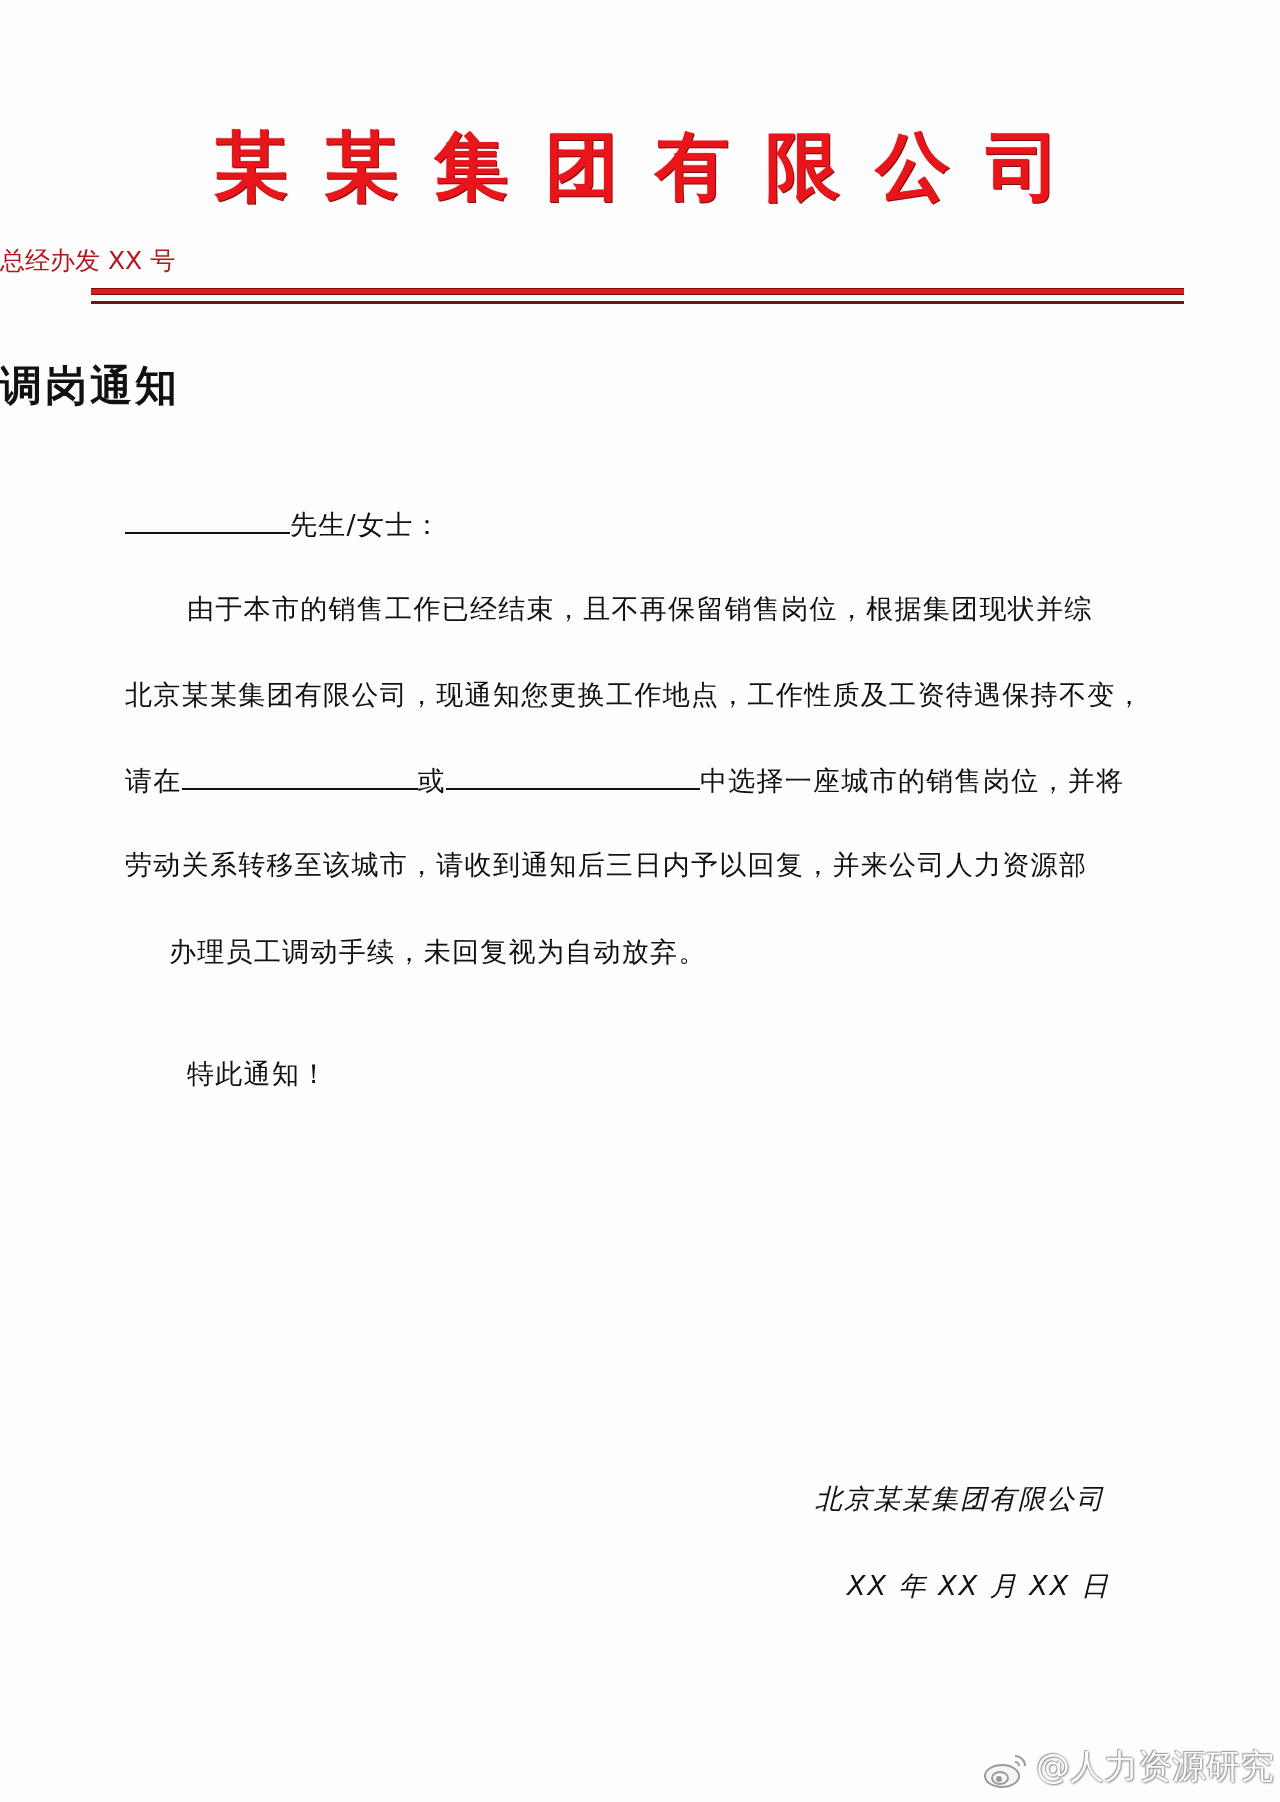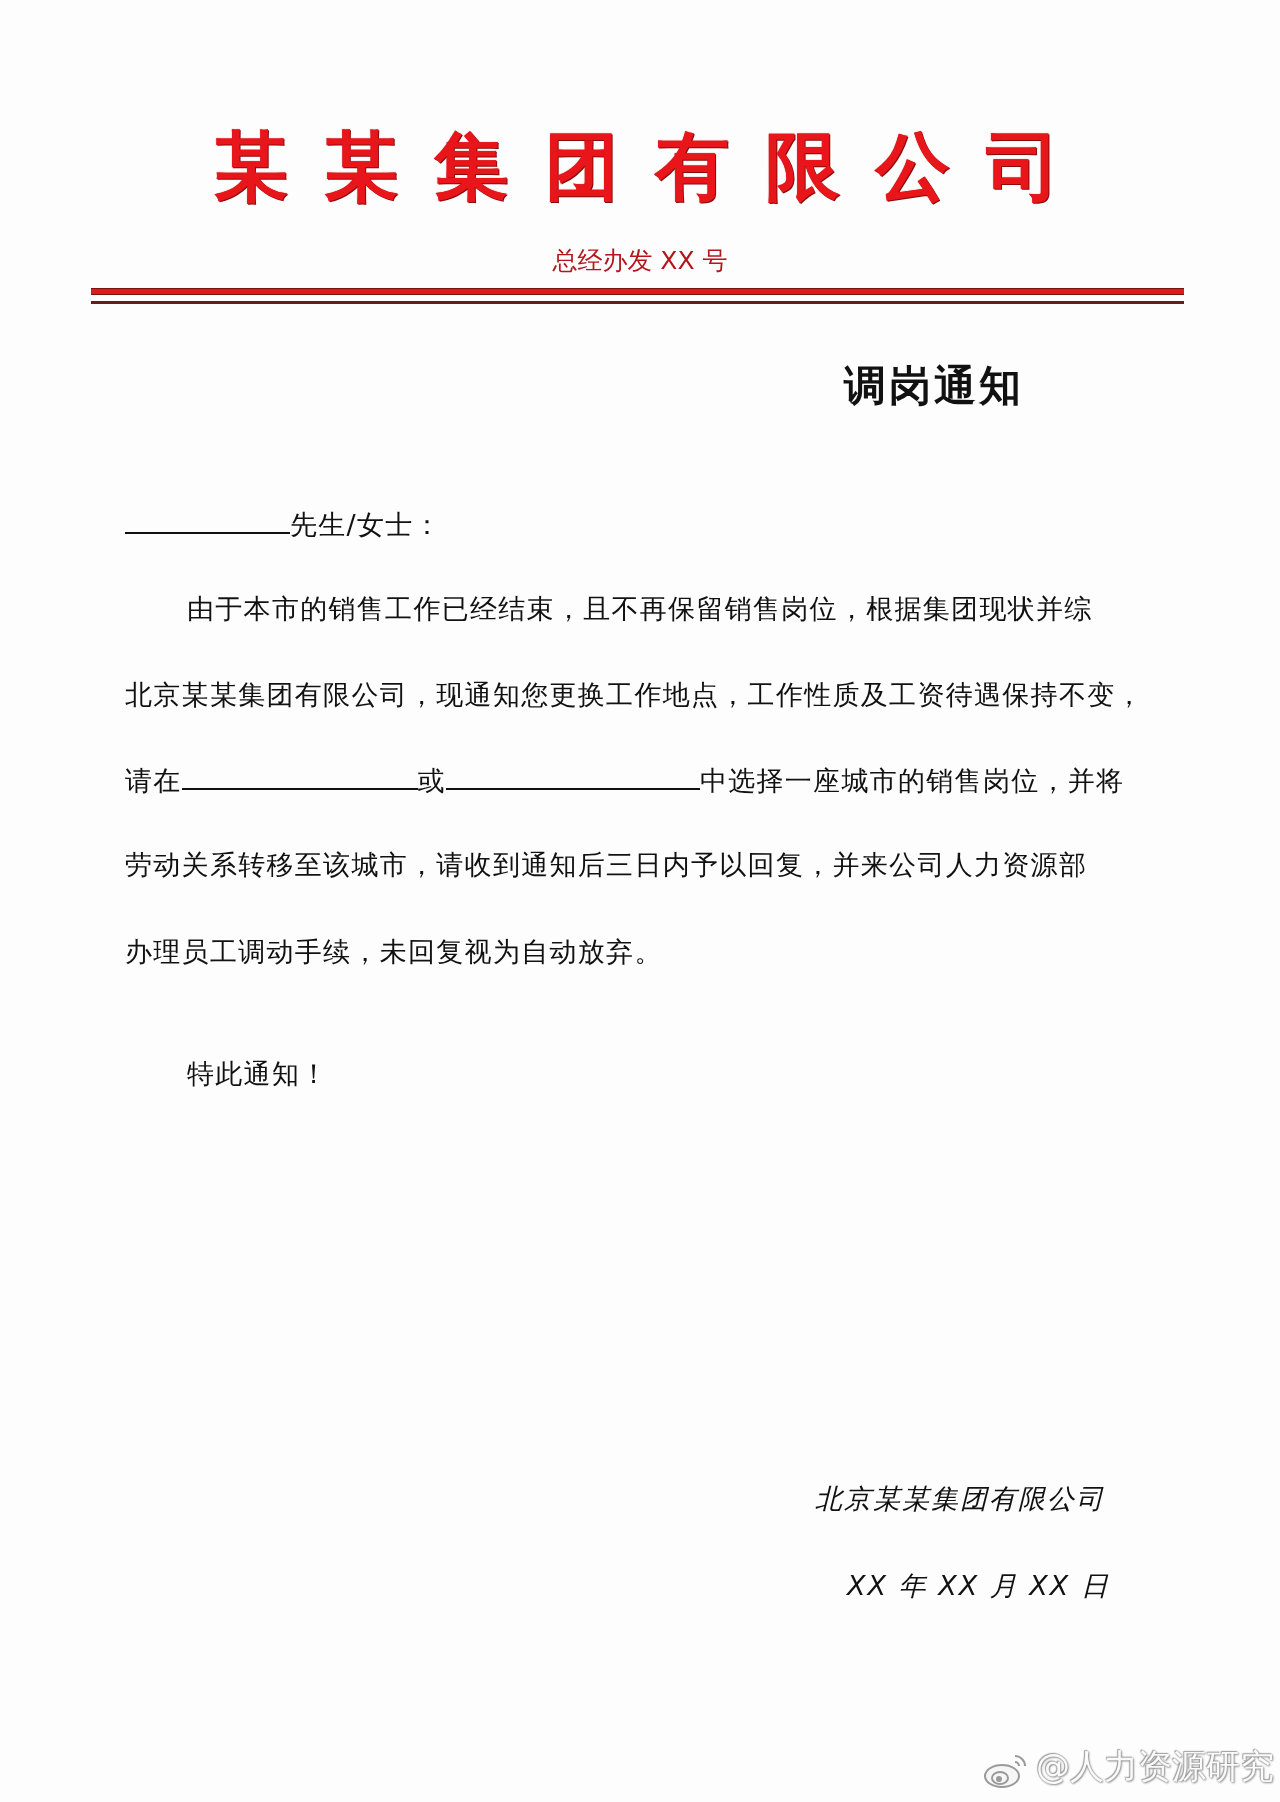--- a/index.html
+++ b/index.html
@@ -13,27 +13,27 @@
   .abs { position: absolute; }
   .letterhead-title {
     left: 212px; top: 118px; width: 850px;
     display: flex; justify-content: space-between;
     font-size: 74px; font-weight: bold; line-height: 96px;
     color: #e8161a;
     text-shadow: 1px 1px 0 #8a0a0a, 0 0 1px #b00;
   }
   .letterhead-title span { display: inline-block; width: 78px; text-align: center; }
   .doc-number {
-    left: 0; width: 1280px; top: 244px; text-align: center;
+    left: 0; width: 1280px; top: 244px; text-align: left;
     font-size: 25px; line-height: 34px; color: #b3161c;
   }
   .rule-thick { left: 91px; width: 1093px; top: 288px; height: 7px; background: #e01a1a; border-top: 1px solid #7a1010; border-bottom: 1px solid #7a1010; box-sizing: border-box; }
   .rule-thin { left: 91px; width: 1093px; top: 301px; height: 3px; background: #6b1a1a; }
   .notice-title {
-    left: 0; width: 1024px; top: 360px; text-align: right;
+    left: 0; width: 1024px; top: 360px; text-align: left;
     font-size: 42px; font-weight: bold; line-height: 52px; letter-spacing: 3px; color: #111;
   }
   .line {
     left: 125px; font-size: 27px; line-height: 34px; white-space: nowrap; letter-spacing: 1.3px;
   }
   .blank {
     display: inline-block; border-bottom: 2px solid #111; height: 26px; vertical-align: baseline;
   }
   .indent { left: 187px; }
   .sig { font-size: 27px; line-height: 34px; white-space: nowrap; letter-spacing: 2px; font-style: italic; }
@@ -69,21 +69,21 @@
 <div class="abs line" style="top:506px;">
   <span class="blank" style="width:165px;"></span><span>先生/女士：</span>
 </div>
 
 <div class="abs line indent" style="top:592px;text-align:center;">由于本市的销售工作已经结束，且不再保留销售岗位，根据集团现状并综</div>
 <div class="abs line" style="top:678px;">北京某某集团有限公司，现通知您更换工作地点，工作性质及工资待遇保持不变，</div>
 <div class="abs line" style="top:762px;">
   <span>请在</span><span class="blank" style="width:236px;"></span><span>或</span><span class="blank" style="width:254px;"></span><span>中选择一座城市的销售岗位，并将</span>
 </div>
 <div class="abs line" style="top:848px;">劳动关系转移至该城市，请收到通知后三日内予以回复，并来公司人力资源部</div>
-<div class="abs line" style="top:935px;">办理员工调动手续，未回复视为自动放弃。</div>
+<div class="abs line" style="top:935px;margin-left:44px;">办理员工调动手续，未回复视为自动放弃。</div>
 
 <div class="abs line indent" style="top:1021px;margin-top:36px;">特此通知！</div>
 
 <div class="abs sig" style="left:815px; top:1482px;">北京某某集团有限公司</div>
 <div class="abs sig" style="left:847px; top:1569px;">XX 年 XX 月 XX 日</div>
 
 <div class="abs watermark">
   <svg class="weibo-icon" viewBox="0 0 50 40">
     <g fill="none" stroke="#9a9a9a" stroke-width="2">
       <ellipse cx="20" cy="26" rx="17" ry="11" fill="#f6f6f6"></ellipse>

